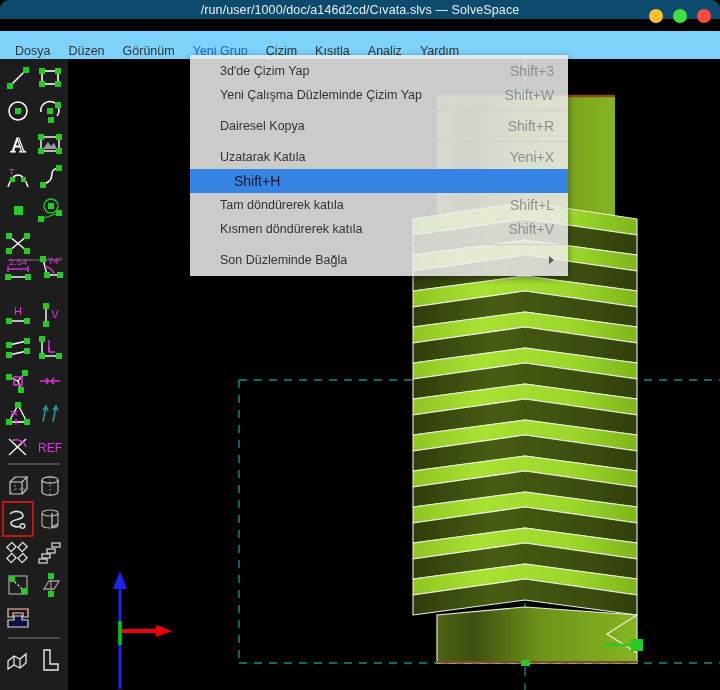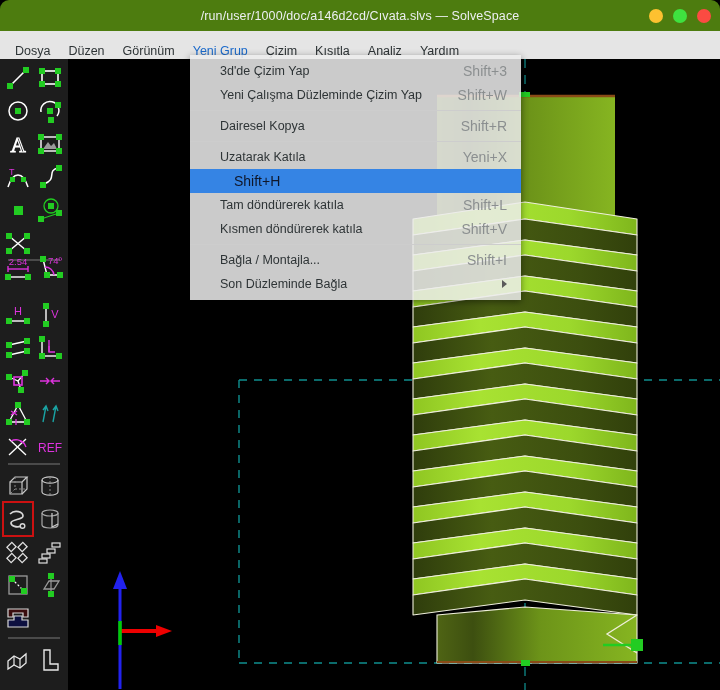--- a/index.html
+++ b/index.html
@@ -6,39 +6,39 @@
   html, body {
     width: 720px; height: 690px;
     background: #000;
     font-family: "Liberation Sans", sans-serif;
     overflow: hidden;
   }
   #app { position: relative; width: 720px; height: 690px; overflow: hidden; }
 
   
   #titlebar {
-    position: absolute; left: 0; top: 0; width: 720px; height: 31px;
-    background: #4d7c0f;
+    position: absolute; left: 0; top: 0; width: 720px; height: 19px;
+    background: #0c4a6e;
     border-top-left-radius: 9px; border-top-right-radius: 9px;
     display: flex; align-items: center; justify-content: center;
   }
   #title-text {
     color: #eceff1; font-size: 12.5px; letter-spacing: .1px;
     white-space: nowrap;
   }
   #winbuttons {
     position: absolute; right: 9px; top: 0; height: 31px;
     display: flex; align-items: center; gap: 10px;
   }
   .wbtn { width: 14px; height: 14px; border-radius: 50%; }
 
   
   #menubar {
     position: absolute; left: 0; top: 31px; width: 720px; height: 40px;
-    background: #e5e5e5;
+    background: #7dd3fc;
     display: flex; align-items: stretch; padding-left: 6px;
   }
   .menu-item {
     display: flex; align-items: center; padding: 0 9px;
     font-size: 12.5px; color: #2e3436; position: relative;
     white-space: nowrap; cursor: default;
   }
   .menu-item.active { color: #1b6acb; }
   .menu-item.active::after {
     content: ""; position: absolute; left: 6px; right: 6px; bottom: 0;
@@ -66,21 +66,21 @@
   .tb-cell.c1 { left: 36px; }
   .tb-cell.selected { outline: 2px solid #cc1111; outline-offset: 0px; }
   .tb-sep {
     position: absolute; left: 8px; width: 52px; height: 2px;
     background: #4a4a4a;
   }
   .tb-cell svg { display: block; }
 
   
   #dropdown {
-    position: absolute; left: 190px; top: 55px; width: 331px;
+    position: absolute; left: 190px; top: 55px; width: 378px;
     background: rgba(236,236,236,0.86);
     box-shadow: 0 2px 7px rgba(0,0,0,.45);
     padding: 4px 0 4px 0;
     z-index: 40;
   }
   .dd-item {
     position: relative; height: 24px; display: flex; align-items: center;
     padding: 0 14px 0 30px; font-size: 12.5px; color: #2e3436;
     white-space: nowrap; cursor: default;
   }
@@ -575,22 +575,18 @@
     <div class="dd-item">
       <span class="dd-label">Tam döndürerek katıla</span>
       <span class="dd-accel">Shift+L</span>
     </div>
     <div class="dd-item">
       <span class="dd-label">Kısmen döndürerek katıla</span>
       <span class="dd-accel">Shift+V</span>
     </div>
     <div class="dd-sep"></div>
     <div class="dd-item">
-      <span class="dd-label">Bağla / Montajla...</span>
-      <span class="dd-accel">Shift+I</span>
-    </div>
-    <div class="dd-item">
       <span class="dd-label">Son Düzleminde Bağla</span>
       <span class="dd-arrow"></span>
     </div>
   </div>
 
 </div>
 
 </body></html>

